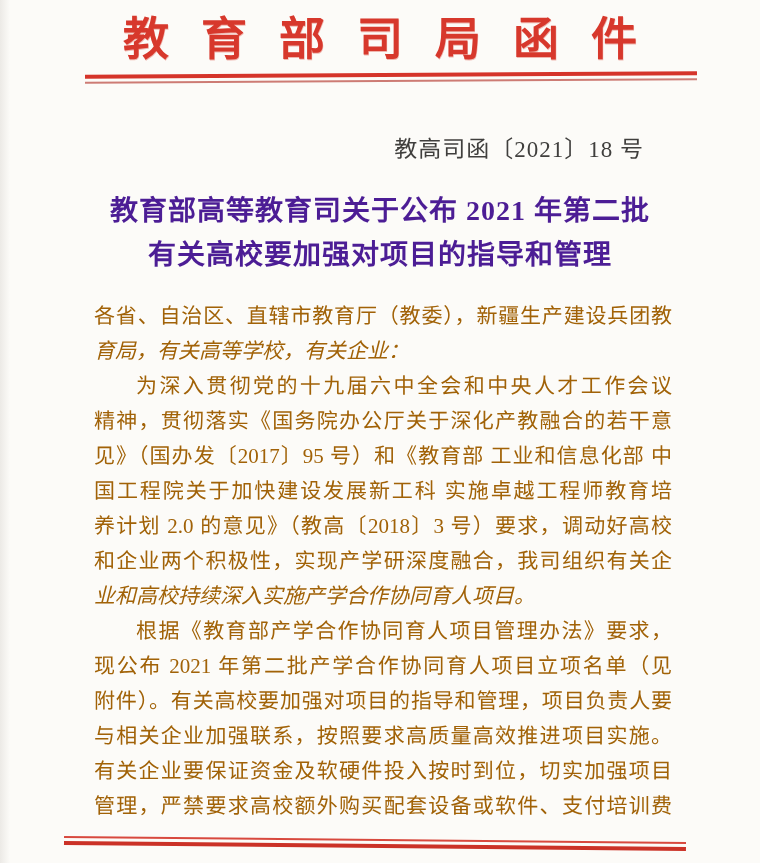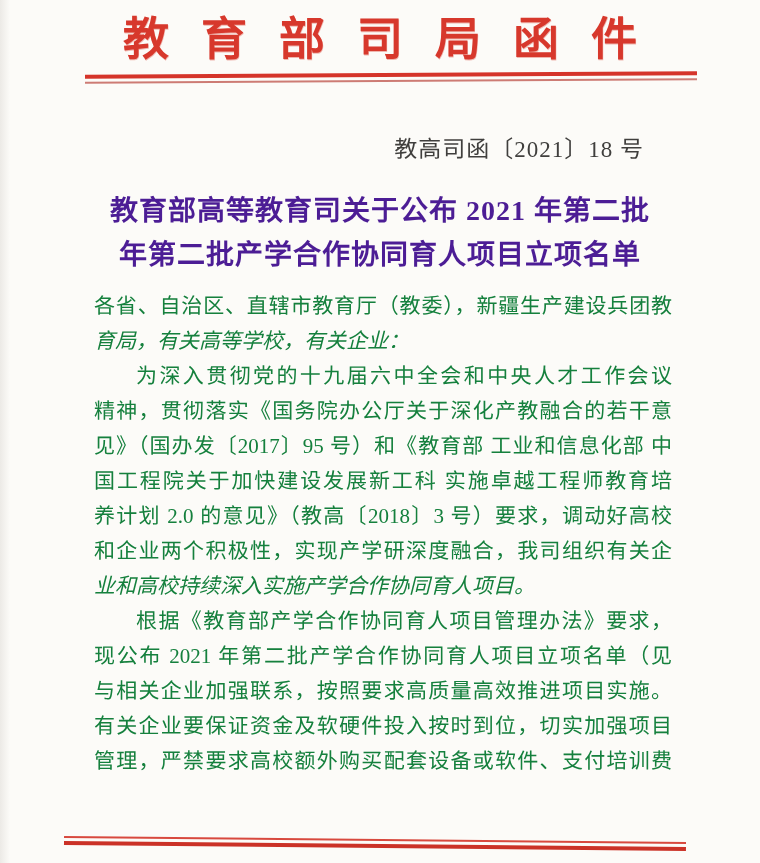--- a/index.html
+++ b/index.html
@@ -75,26 +75,26 @@
     font-size: 28px;
     line-height: 44px;
     font-weight: bold;
     color: #4c1d95;
     letter-spacing: 1px;
   }
 
   
   .doc-body {
     position: absolute;
-    top: 289px;
+    top: 299px;
     left: 94px;
     width: 578px;
     font-size: 21px;
     line-height: 35px;
-    color: #15803d;
+    color: #a16207;
   }
   .body-line {
     height: 35px;
     white-space: nowrap;
     text-align: justify;
     text-align-last: justify;
   }
   .body-line.indent { padding-left: 42px; }
   .body-line.para-end { text-align-last: left; font-style: italic; }
 
@@ -120,21 +120,21 @@
     <div class="rule-thick"></div>
     <div class="rule-thin"></div>
   </div>
 
   <div class="doc-number">教高司函〔2021〕18 号</div>
 
   <div class="doc-title">
 
       <div class="title-line">教育部高等教育司关于公布 2021 年第二批</div>
 
-      <div class="title-line">年第二批产学合作协同育人项目立项名单</div>
+      <div class="title-line">有关高校要加强对项目的指导和管理</div>
     </div>
 
   <div class="doc-body">
 
       <div class="body-line">各省、自治区、直辖市教育厅（教委），新疆生产建设兵团教</div>
 
       <div class="body-line para-end">育局，有关高等学校，有关企业：</div>
 
       <div class="body-line indent">为深入贯彻党的十九届六中全会和中央人才工作会议</div>
 
@@ -147,20 +147,21 @@
       <div class="body-line">养计划 2.0 的意见》（教高〔2018〕3 号）要求，调动好高校</div>
 
       <div class="body-line">和企业两个积极性，实现产学研深度融合，我司组织有关企</div>
 
       <div class="body-line para-end">业和高校持续深入实施产学合作协同育人项目。</div>
 
       <div class="body-line indent">根据《教育部产学合作协同育人项目管理办法》要求，</div>
 
       <div class="body-line">现公布 2021 年第二批产学合作协同育人项目立项名单（见</div>
 
+      <div class="body-line">附件）。有关高校要加强对项目的指导和管理，项目负责人要</div>
 
       <div class="body-line">与相关企业加强联系，按照要求高质量高效推进项目实施。</div>
 
       <div class="body-line">有关企业要保证资金及软硬件投入按时到位，切实加强项目</div>
 
       <div class="body-line">管理，严禁要求高校额外购买配套设备或软件、支付培训费</div>
     </div>
 
   <div class="rule-bottom">
     <div class="rule-thin"></div>

